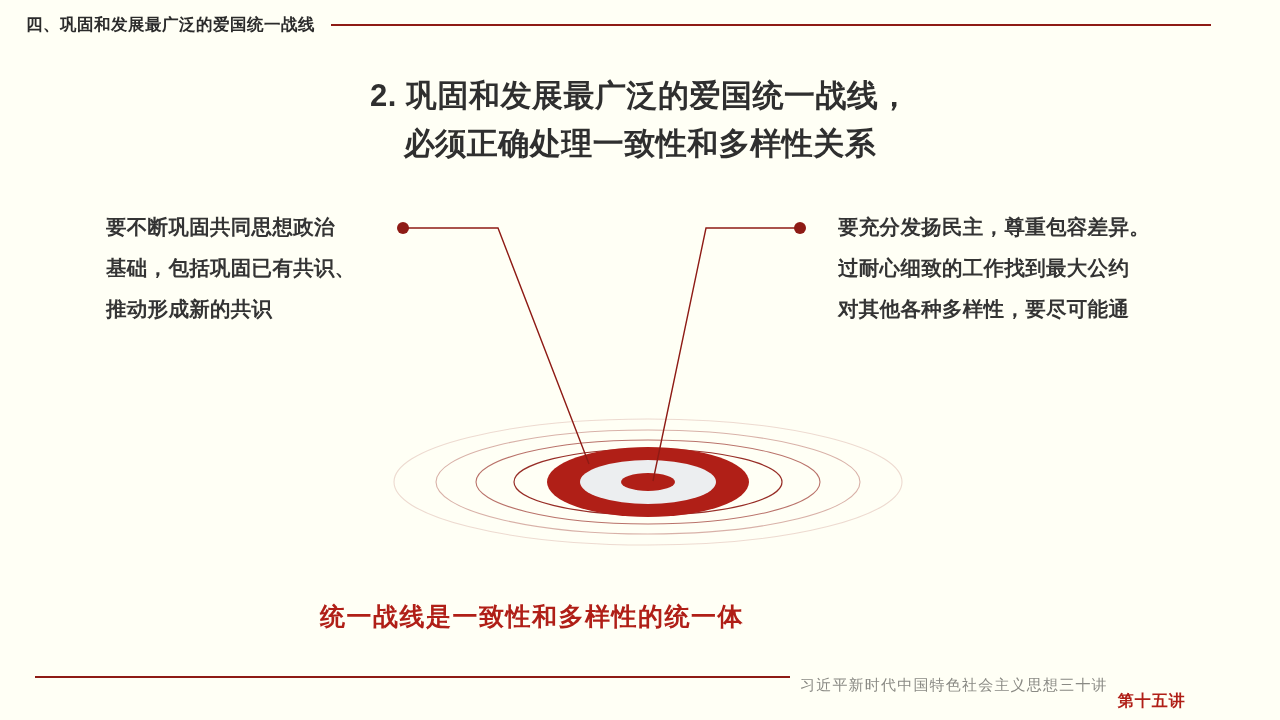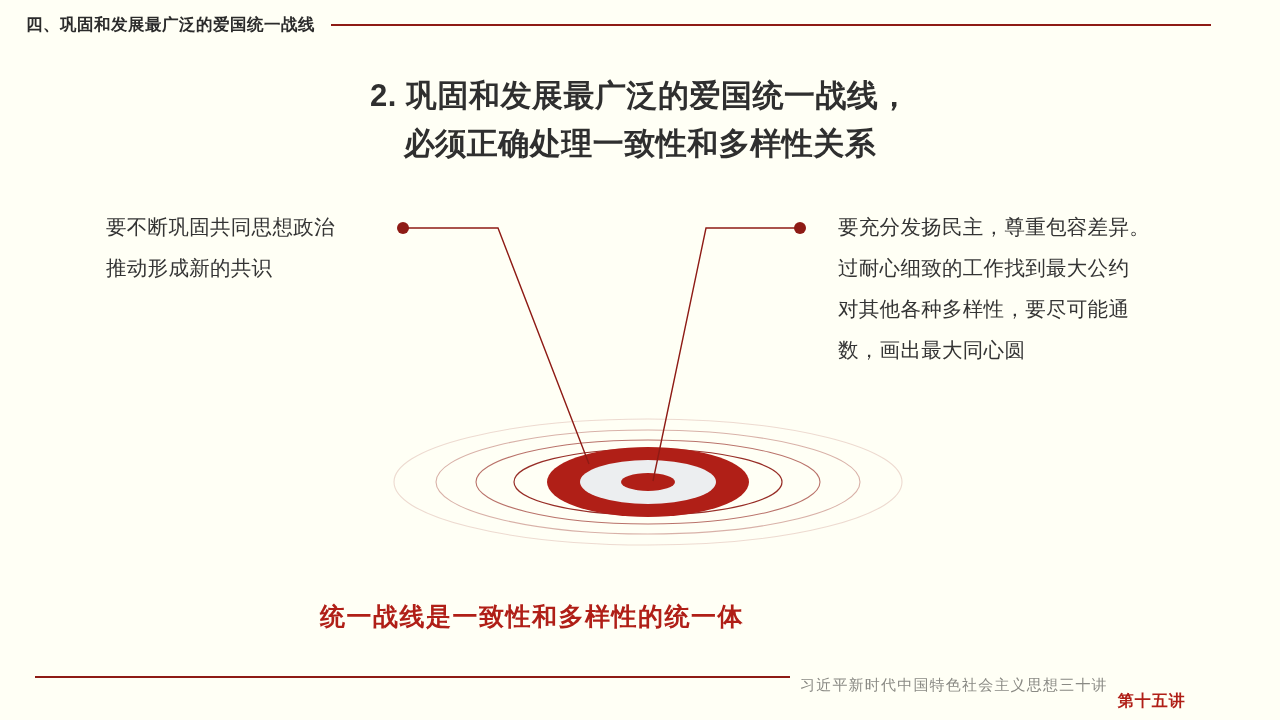--- a/index.html
+++ b/index.html
@@ -76,21 +76,21 @@
     top: 206px;
     width: 286px;
     text-align: left;
   }
   .para-right {
     left: 838px;
     top: 206px;
     width: 342px;
     text-align: left;
   }
-  .para-line { display: block; white-space: nowrap; }
+  .para-line { display: block; white-space: nowrap; font-weight: bold; }
 
   
   .graphic {
     position: absolute;
     left: 0;
     top: 0;
     width: 1280px;
     height: 720px;
     pointer-events: none;
   }
@@ -179,28 +179,28 @@
     <circle cx="403" cy="228" r="6" fill="#8e1b15"></circle>
 
     <g fill="none" stroke="#8e1b15" stroke-width="1.4">
       <path d="M 800 228 L 706 228 L 653 481"></path>
     </g>
     <circle cx="800" cy="228" r="6" fill="#8e1b15"></circle>
   </svg>
 
   <div class="para para-left">
     <span class="para-line">要不断巩固共同思想政治</span>
+    <span class="para-line">基础，包括巩固已有共识、</span>
     <span class="para-line">推动形成新的共识</span>
   </div>
 
   <div class="para para-right">
     <span class="para-line">要充分发扬民主，尊重包容差异。</span>
     <span class="para-line">过耐心细致的工作找到最大公约</span>
     <span class="para-line">对其他各种多样性，要尽可能通</span>
-    <span class="para-line">数，画出最大同心圆</span>
   </div>
 
   <div class="caption">统一战线是一致性和多样性的统一体</div>
 
   <div class="footer">
     <div class="footer-rule"></div>
     <div class="footer-series">习近平新时代中国特色社会主义思想三十讲</div>
     <div class="footer-lecture">第十五讲</div>
   </div>
 

